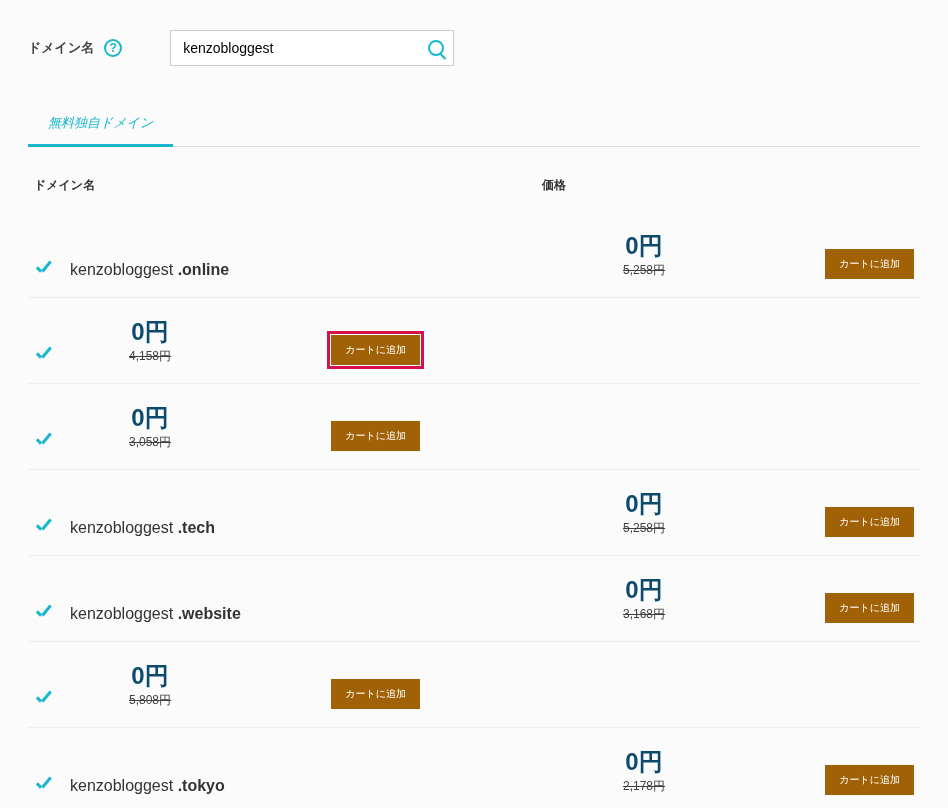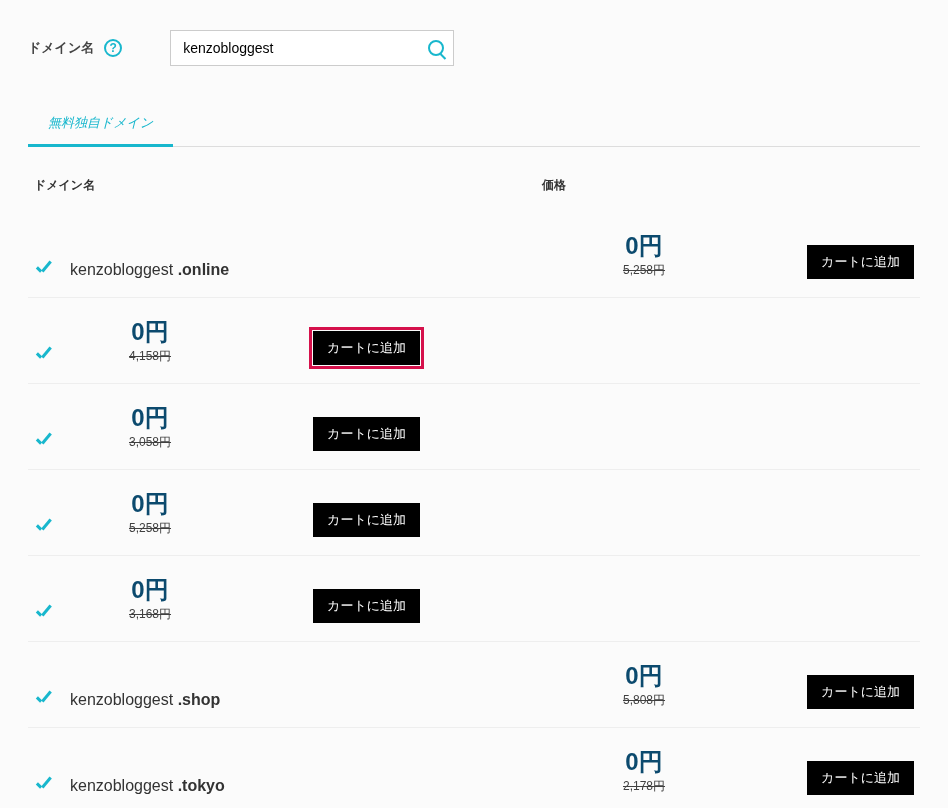--- a/index.html
+++ b/index.html
@@ -131,25 +131,25 @@
       font-weight: bold;
       color:#0c4a6e;
     }
     .price-old {
       font-size: 12px;
       color: #404040;
       text-decoration: line-through;
     }
     .col-action { flex: 0 0 190px; text-align: right; }
     .add-btn {
-      background:#000000;
+      background:#a16207;
       color:#fff;
       border:none;
       padding: 8px 14px;
-      font-size: 13px;
+      font-size: 10px;
       cursor: pointer;
     }
     .highlight .add-btn {
       outline: 3px solid #d5114b;
       outline-offset: 1px;
     }
   </style>
 </head>
 <body>
 
@@ -202,41 +202,42 @@
       <div class="col-price">
         <div class="price-now">0円</div>
         <div class="price-old">3,058円</div>
       </div>
       <div class="col-action"><button class="add-btn">カートに追加</button></div>
     </div>
     <div class="row">
       <div class="col-check">
         <div class="checkmark"></div>
       </div>
+      <div class="col-name"><span class="dname-base">kenzobloggest </span><span class="dname-ext">.tech</span></div>
       <div class="col-price">
         <div class="price-now">0円</div>
         <div class="price-old">5,258円</div>
       </div>
       <div class="col-action"><button class="add-btn">カートに追加</button></div>
     </div>
     <div class="row">
       <div class="col-check">
         <div class="checkmark"></div>
       </div>
+      <div class="col-name"><span class="dname-base">kenzobloggest </span><span class="dname-ext">.website</span></div>
       <div class="col-price">
         <div class="price-now">0円</div>
         <div class="price-old">3,168円</div>
       </div>
       <div class="col-action"><button class="add-btn">カートに追加</button></div>
     </div>
     <div class="row">
       <div class="col-check">
         <div class="checkmark"></div>
       </div>
-      <div class="col-name"><span class="dname-base">kenzobloggest </span><span class="dname-ext">.shop</span></div>
       <div class="col-price">
         <div class="price-now">0円</div>
         <div class="price-old">5,808円</div>
       </div>
       <div class="col-action"><button class="add-btn">カートに追加</button></div>
     </div>
     <div class="row">
       <div class="col-check">
         <div class="checkmark"></div>
       </div>

